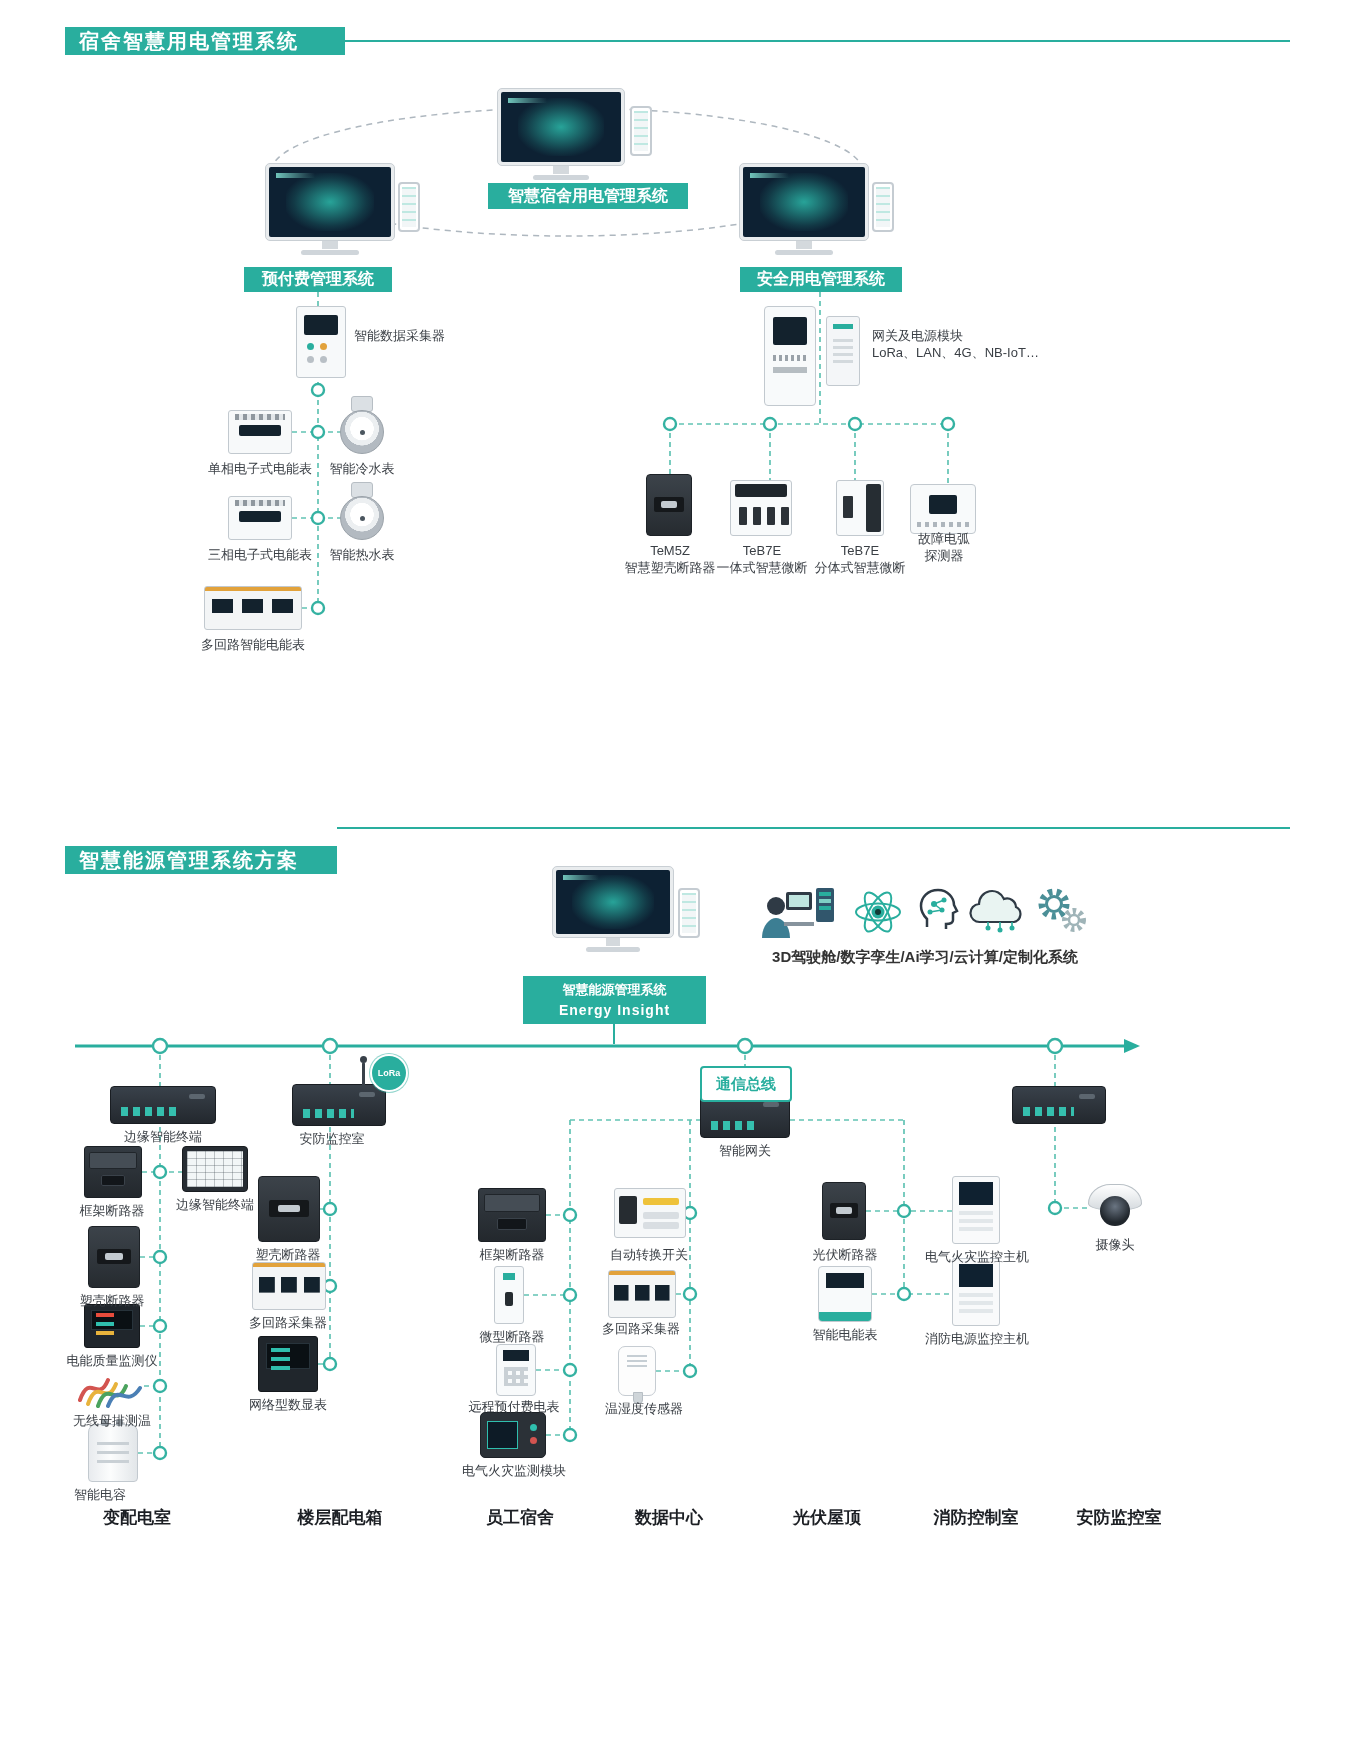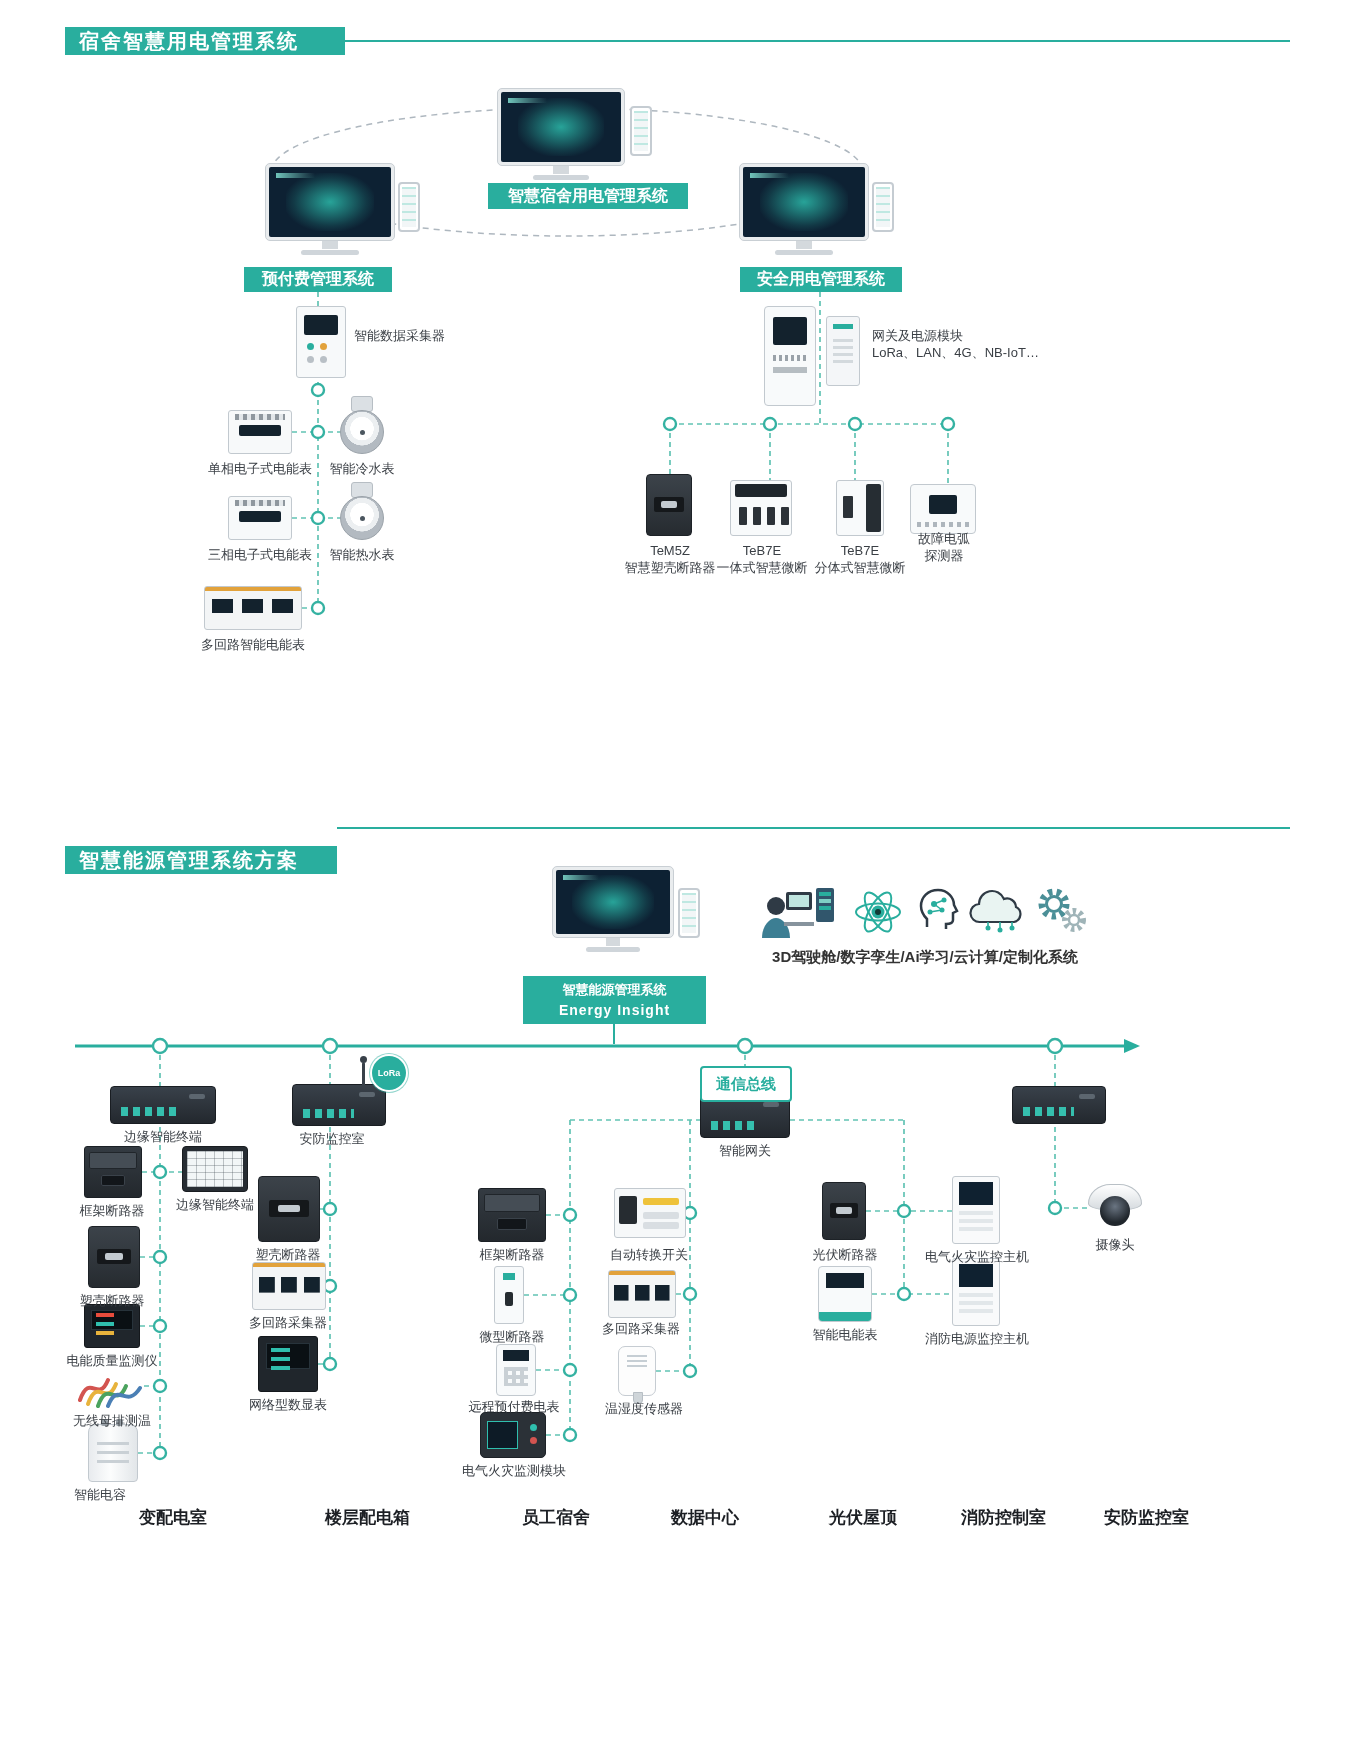--- a/index.html
+++ b/index.html
@@ -12,21 +12,21 @@
 
   .sec-header{position:absolute;height:28px;background:var(--accent);color:#fff;font-size:20px;font-weight:bold;letter-spacing:2px;display:flex;align-items:center;padding:0 14px;z-index:4}
   .h-rule{position:absolute;height:2px;background:var(--accent);z-index:1}
 
   .badge{position:absolute;background:var(--accent);color:#fff;font-weight:bold;font-size:16px;display:flex;align-items:center;justify-content:center;z-index:4}
   .ebadge{flex-direction:column;line-height:21px}
   .busbadge{position:absolute;background:#fff;border:2px solid var(--accent);color:var(--accent);font-weight:bold;font-size:15px;display:flex;align-items:center;justify-content:center;border-radius:4px;z-index:4}
 
   .lbl{position:absolute;font-size:13px;color:#3a3f45;text-align:center;line-height:17px;z-index:3}
   .lbl.la{text-align:left}
-  .flbl{position:absolute;font-size:17px;font-weight:bold;color:#1c1f24;text-align:right;z-index:3}
+  .flbl{position:absolute;font-size:17px;font-weight:bold;color:#1c1f24;text-align:center;z-index:3}
   .tech-caption{position:absolute;font-size:15px;font-weight:bold;color:#333;text-align:center;z-index:3}
 
   
   .monitor{position:absolute;z-index:2}
   .m-frame{width:100%;height:calc(100% - 14px);background:#e9ecee;border:1px solid #c9cfd4;border-radius:5px;padding:3px}
   .m-scr{width:100%;height:100%;background:#0d2133;border-radius:2px;position:relative;overflow:hidden}
   .m-scr::before{content:"";position:absolute;left:14%;top:8%;width:72%;height:84%;background:radial-gradient(ellipse at center,rgba(46,196,178,.8),rgba(46,196,178,.15) 58%,transparent 75%)}
   .m-scr::after{content:"";position:absolute;left:6%;top:8%;width:32%;height:8%;background:linear-gradient(90deg,rgba(130,225,210,.85),rgba(130,225,210,0))}
   .m-neck{width:12%;height:8px;background:#d4d9dd;margin:0 auto}
   .m-base{width:44%;height:5px;background:#cfd5da;border-radius:3px;margin:1px auto 0}

